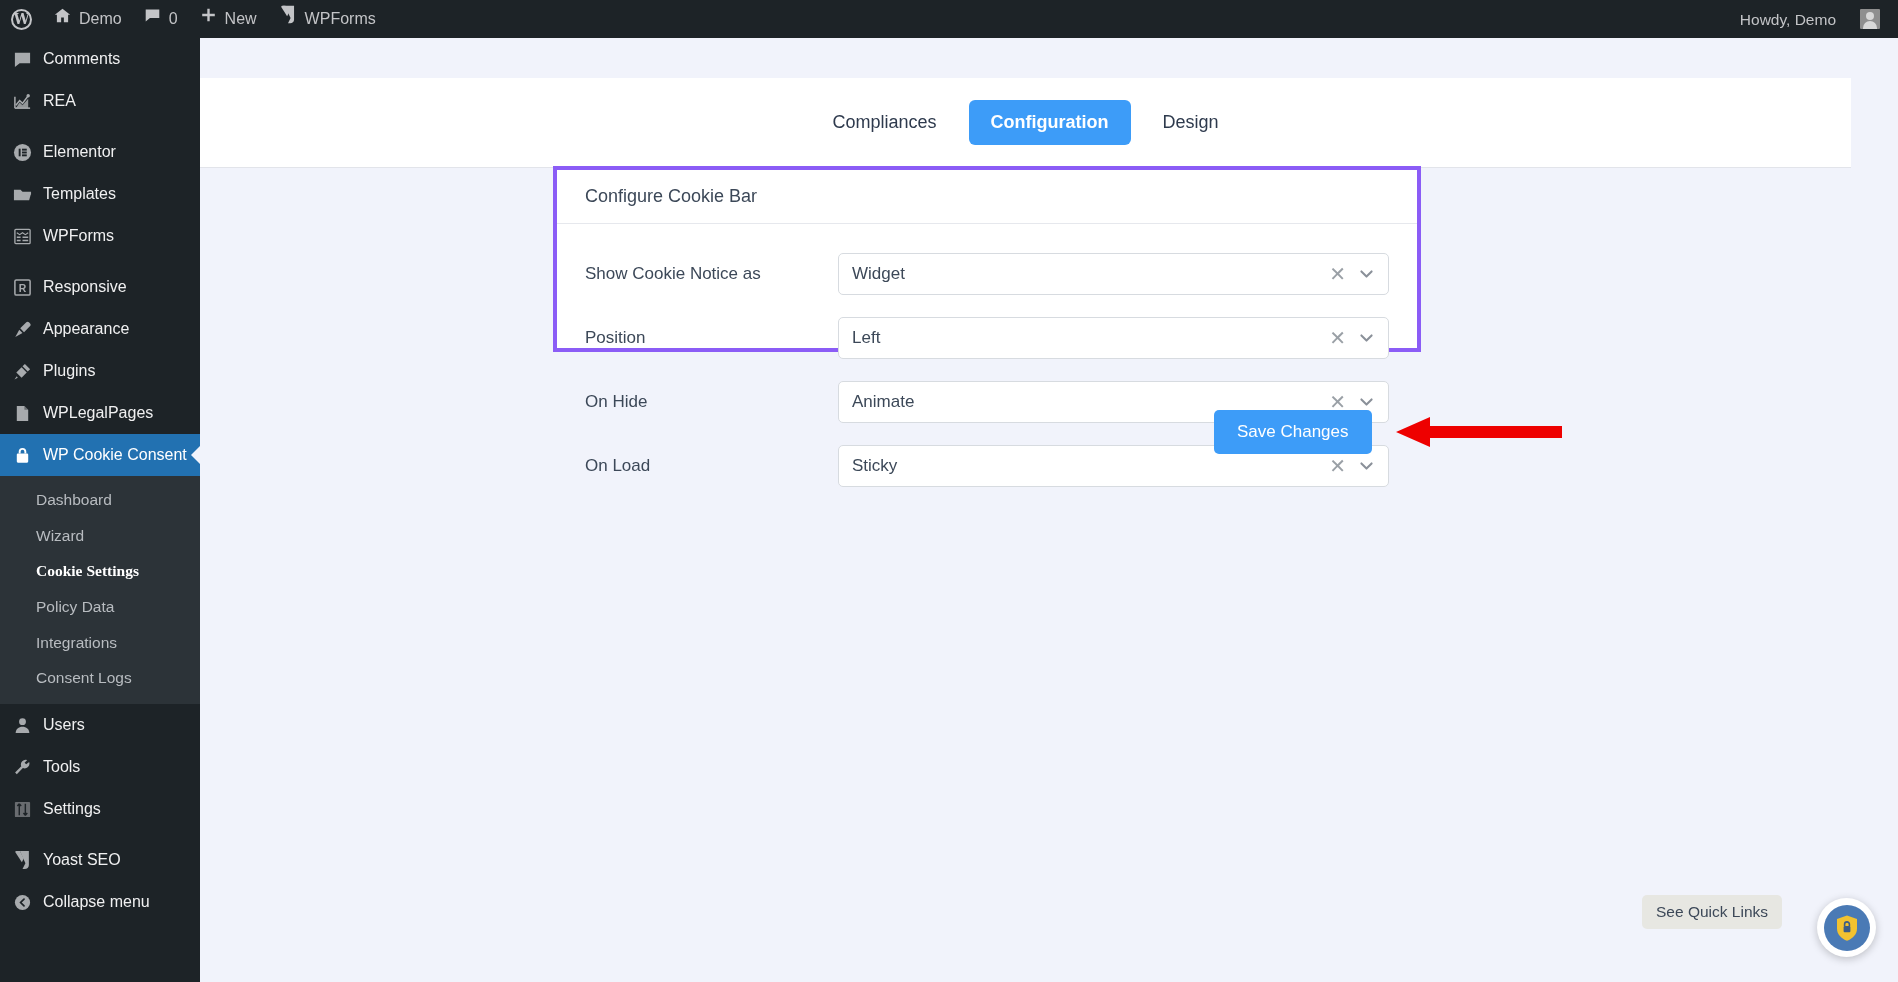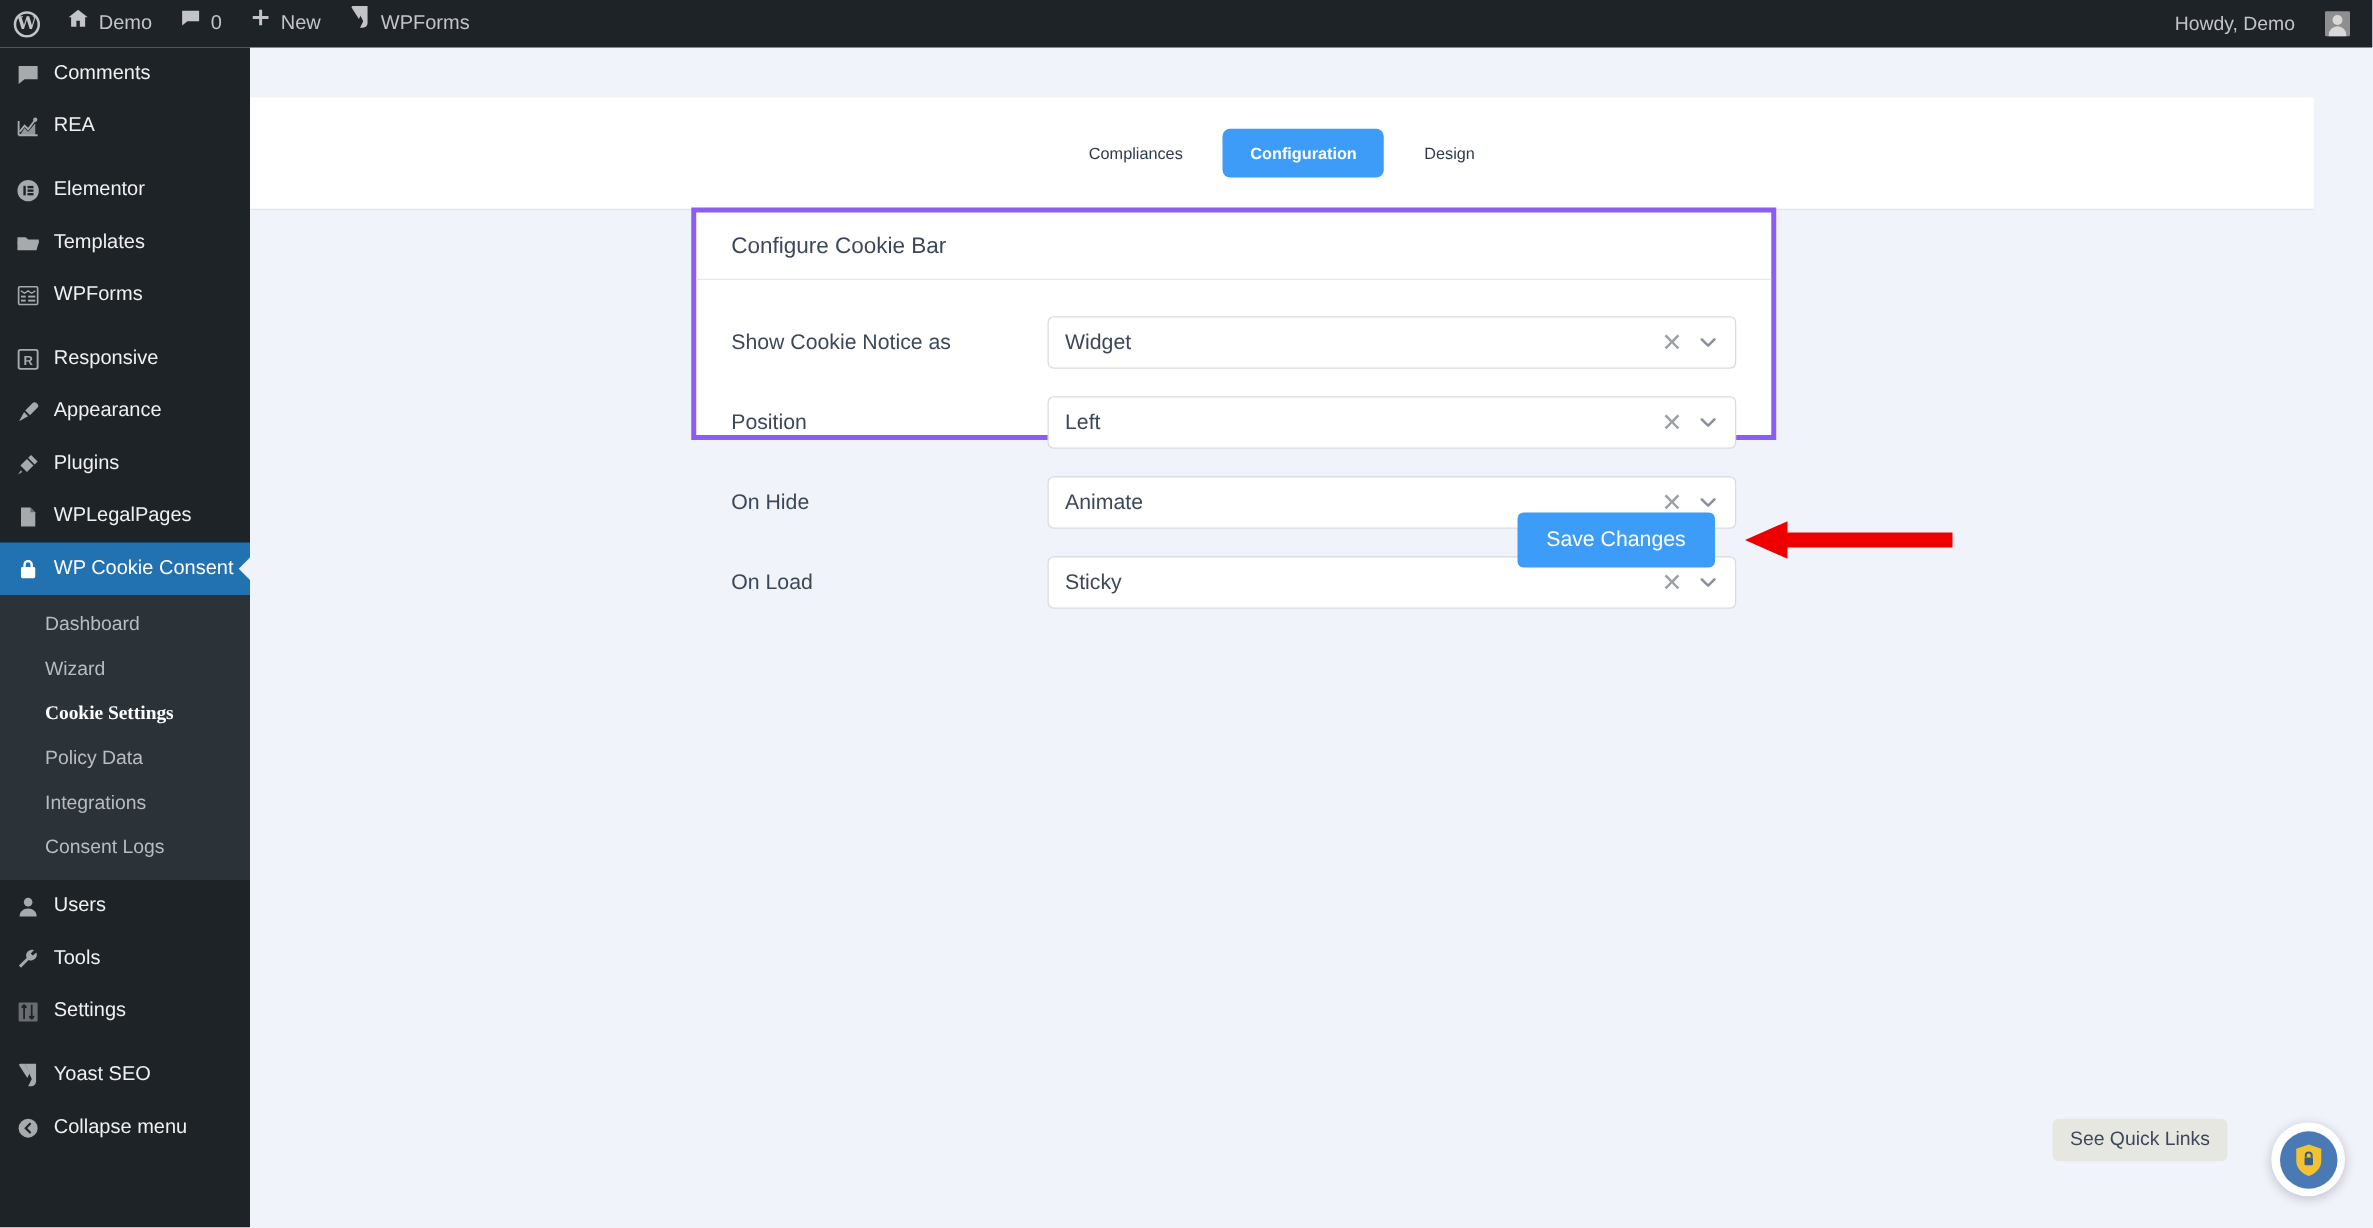--- a/index.html
+++ b/index.html
@@ -94,21 +94,21 @@
   }
 
   
   #tabbar {
     position: absolute; top: 40px; left: 0; width: 1651px; height: 90px;
     background: #fff; border-bottom: 1px solid #e2e4ea;
     display: flex; align-items: center; justify-content: center; gap: 10px;
   }
   .tab {
     padding: 12px 22px; border-radius: 6px;
-    font-size: 13px; color: #2e3a4d; cursor: pointer; white-space: nowrap;
+    font-size: 18px; color: #2e3a4d; cursor: pointer; white-space: nowrap;
   }
   .tab.active { background: #3d9cf8; color: #fff; font-weight: bold; }
   .panel {
     position: absolute; left: 353px; top: 128px;
     width: 868px; height: 186px;
     background: #fff; border: 4px solid #8b5cf6;
   }
 
   .panel-header {
     height: 54px; display: flex; align-items: center;

